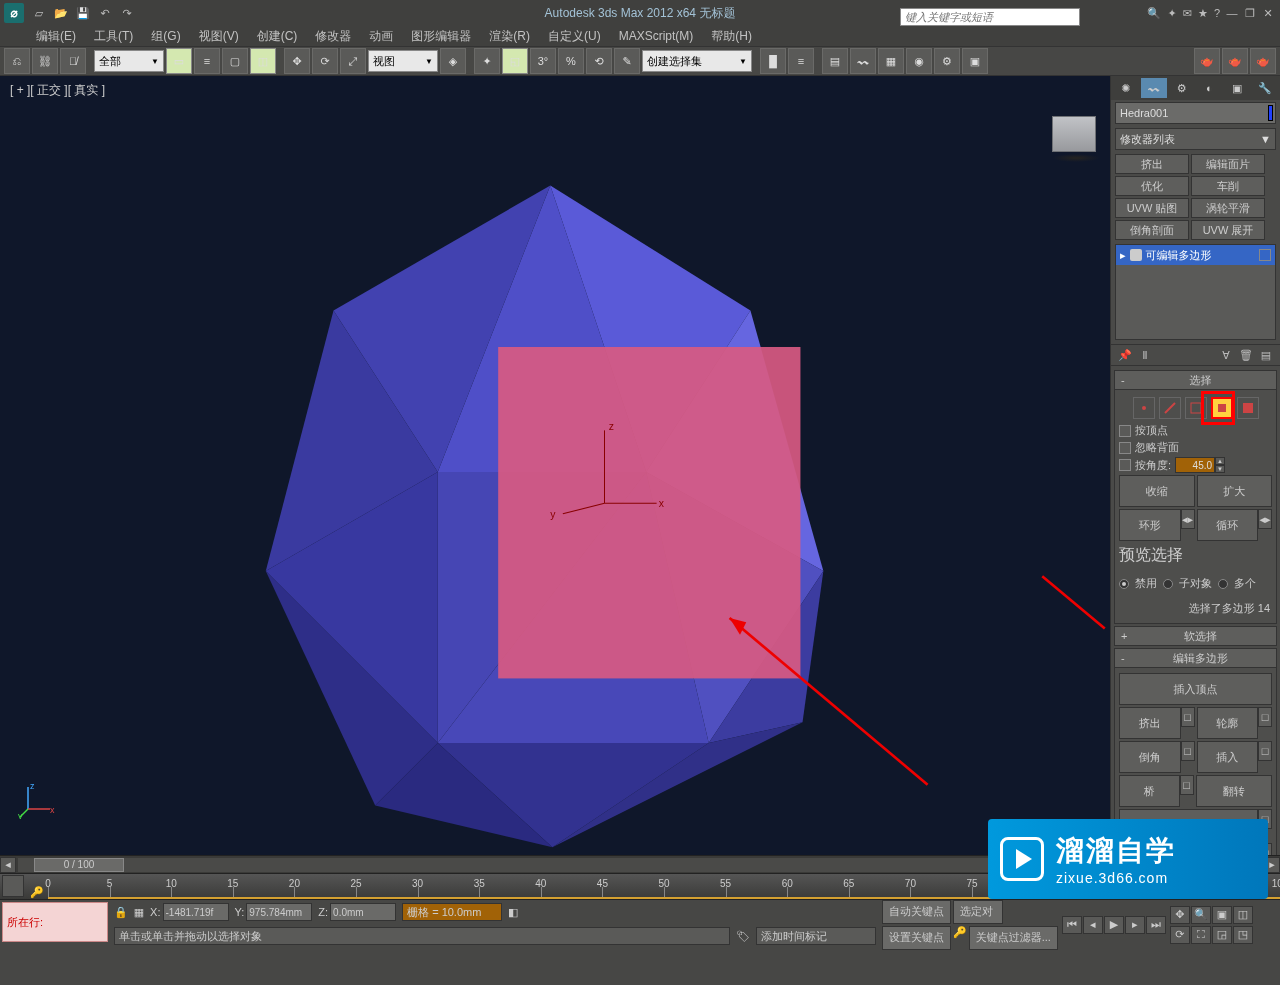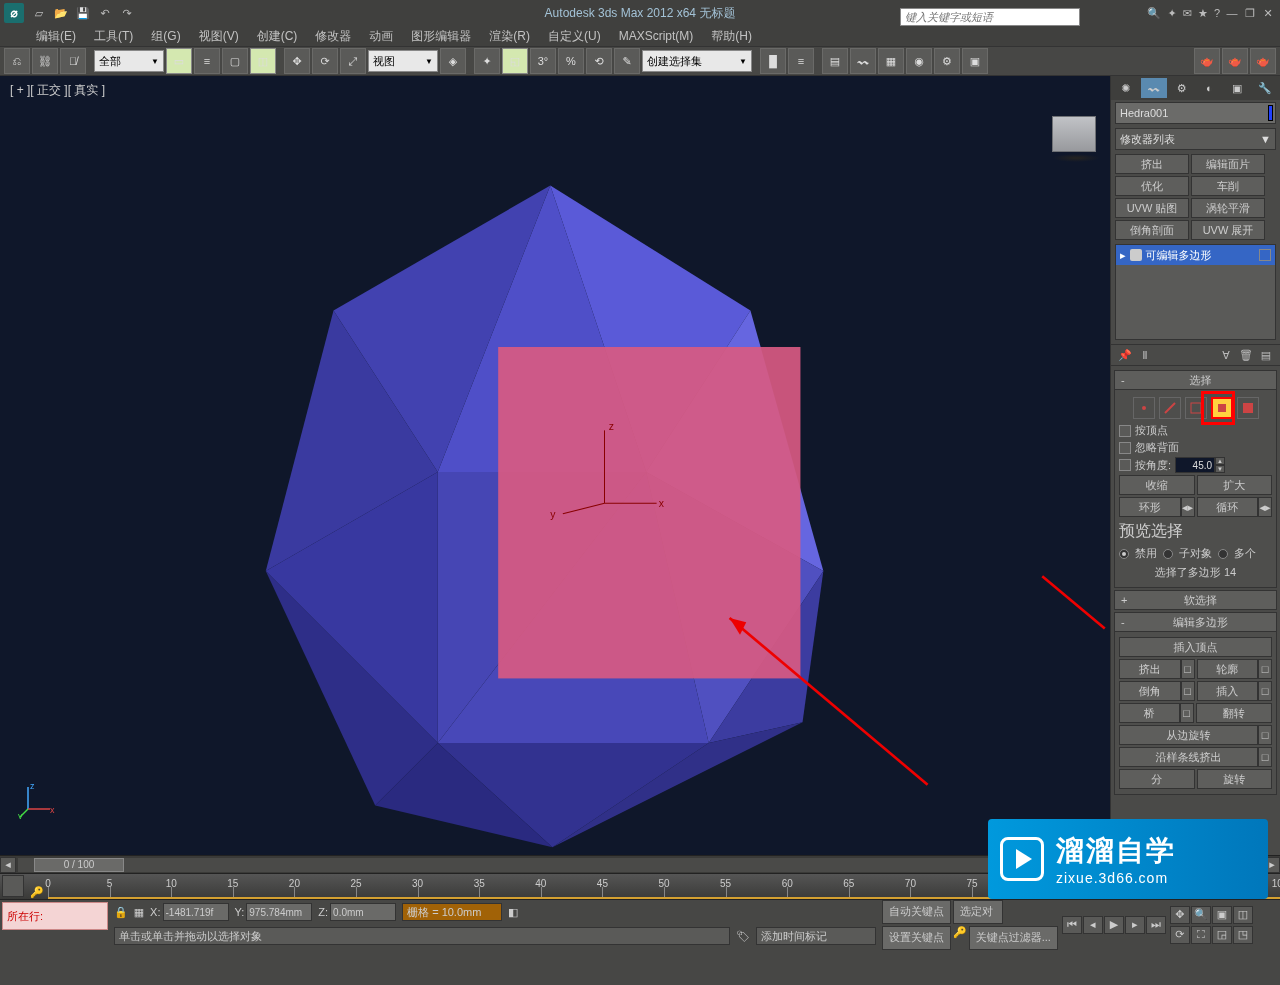--- a/index.html
+++ b/index.html
@@ -66,53 +66,53 @@
 .rollout-body { background:#4e4e4c; border:1px solid #333; border-top:none; padding:3px 4px; }
 
 .subobj-row { display:flex; gap:4px; justify-content:center; margin:4px 0; position:relative; }
 .subobj { width:22px; height:22px; border:1px solid #666; display:flex; align-items:center; justify-content:center; cursor:pointer;}
 .subobj.sel { background:#ffd040; border:2px solid #f00;}
 .subobj-highlight { position:absolute; border:3px solid #f00; width:34px; height:34px; pointer-events:none;}
 
 .chk-row { display:flex; align-items:center; gap:4px; margin:2px 0; font-size:11px;}
 .chk { width:12px; height:12px; border:1px solid #888; background:#5a5a58;}
 .spinner { display:flex; align-items:center;}
-.spinner input { width:40px; height:16px; background:#0f172a; border:1px solid #333; color:#ddd; font-size:10px; text-align:right; padding-right:2px;}
+.spinner input { width:40px; height:16px; background:#a16207; border:1px solid #333; color:#ddd; font-size:10px; text-align:right; padding-right:2px;}
 .spinner .spn { width:10px; display:flex; flex-direction:column;}
 .spinner .spn div { height:8px; background:#5a5a58; border:1px solid #333; font-size:6px; text-align:center; line-height:6px;}
 
 .btn-row { display:flex; gap:2px; margin:2px 0;}
-.pbtn { flex:1; height:20px; background:#5e5e5c; border:1px solid #333; display:flex; align-items:center; justify-content:center; font-size:11px; cursor:pointer;}
+.pbtn { flex:1; height:32px; background:#5e5e5c; border:1px solid #333; display:flex; align-items:center; justify-content:center; font-size:11px; cursor:pointer;}
 .pbtn-with-cfg { display:flex; gap:0; flex:1;}
 .pbtn-with-cfg .pbtn { flex:1;}
 .pbtn-with-cfg .cfgbtn { width:14px; height:20px; background:#5e5e5c; border:1px solid #333; display:flex; align-items:center; justify-content:center;}
 
-.radio-row { display:flex; gap:6px; align-items:center; font-size:11px; margin:4px 0;}
+.radio-row { display:flex; gap:6px; align-items:center; font-size:11px; margin:10px 0;}
 .radio { width:10px; height:10px; border-radius:50%; border:1px solid #888; background:#333;}
 .radio.on::after { content:""; display:block; width:4px; height:4px; background:#ccc; border-radius:50%; margin:2px;}
 
-.sel-count { text-align:center; font-size:11px; color:#ccc; margin:4px 2px;}
+.sel-count { text-align:right; font-size:11px; color:#ccc; margin:4px 2px;}
 
 
 .bottom { position:absolute; left:0; right:0; bottom:0; height:130px; background:#474745; }
 .timeslider { height:18px; background:#3a3a38; border-top:1px solid #222; display:flex; align-items:center; position:relative;}
 .timeslider .arrow-btn { width:16px; height:16px; background:#5a5a58; border:1px solid #333; display:flex; align-items:center; justify-content:center;}
 .timeslider .slider-track { flex:1; height:14px; background:#4a4a48; margin:0 2px; position:relative;}
 .timeslider .slider-thumb { position:absolute; left:16px; top:0; width:90px; height:14px; background:#6a6a68; border:1px solid #888; display:flex; align-items:center; justify-content:center; font-size:10px;}
 
 .trackbar { height:26px; background:linear-gradient(#555,#3a3a38); border-top:1px solid #222; position:relative; display:flex; align-items:flex-end;}
 .trackbar .cfg-btn { width:22px; height:22px; background:#5a5a58; border:1px solid #333; margin:2px;}
 .trackbar .ruler { flex:1; height:22px; position:relative; border-bottom:2px solid #d4a030;}
 .ruler .tick { position:absolute; bottom:0; width:1px; height:6px; background:#888;}
 .ruler .tick.major { height:10px;}
 .ruler .lbl { position:absolute; bottom:8px; transform:translateX(-50%); font-size:10px; color:#ccc;}
 
 .statusbar { height:50px; display:flex; border-top:1px solid #222;}
 .status-left { width:110px; display:flex; flex-direction:column; padding:2px;}
-.script-box { height:28px; background:#f4d4d4; border:1px solid #c88; color:#c00; font-size:11px; display:flex; align-items:center; padding:0 4px;}
+.script-box { height:40px; background:#f4d4d4; border:1px solid #c88; color:#c00; font-size:11px; display:flex; align-items:center; padding:0 4px;}
 .status-mid { flex:1; display:flex; flex-direction:column;}
 .status-row { height:24px; display:flex; align-items:center; gap:6px; padding:0 4px;}
 .status-row .prompt { flex:1; background:#5a5a58; border:1px solid #333; height:18px; color:#ccc; padding:0 4px; display:flex; align-items:center; font-size:11px;}
 .coord { display:flex; align-items:center; gap:2px;}
 .coord .lbl { font-size:11px;}
 .coord input { width:66px; height:18px; background:#6a6a68; border:1px solid #333; color:#ccc; font-size:10px; padding:0 2px;}
 .status-right { width:400px; display:flex; align-items:center; gap:4px; padding:2px;}
 .autokey { height:18px; background:#6a6a68; border:1px solid #333; padding:11px 6px; font-size:11px; display:flex; align-items:center;}
 .play-ctrls { display:flex; gap:1px;}
 .play-ctrls .pc { width:20px; height:18px; background:#5a5a58; border:1px solid #333; display:flex; align-items:center; justify-content:center;}

